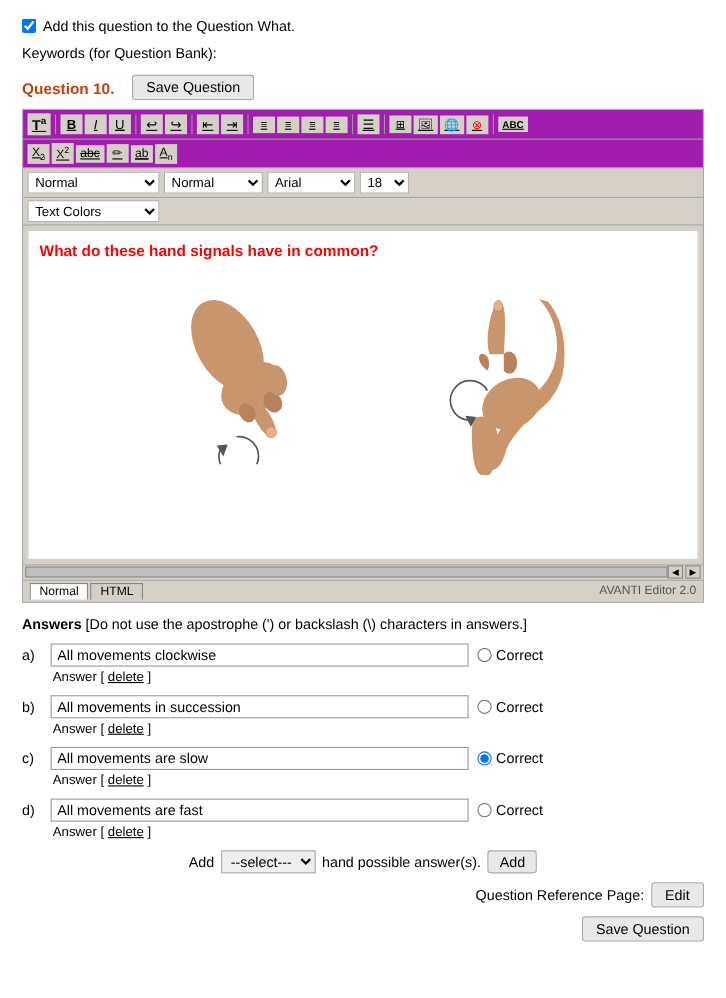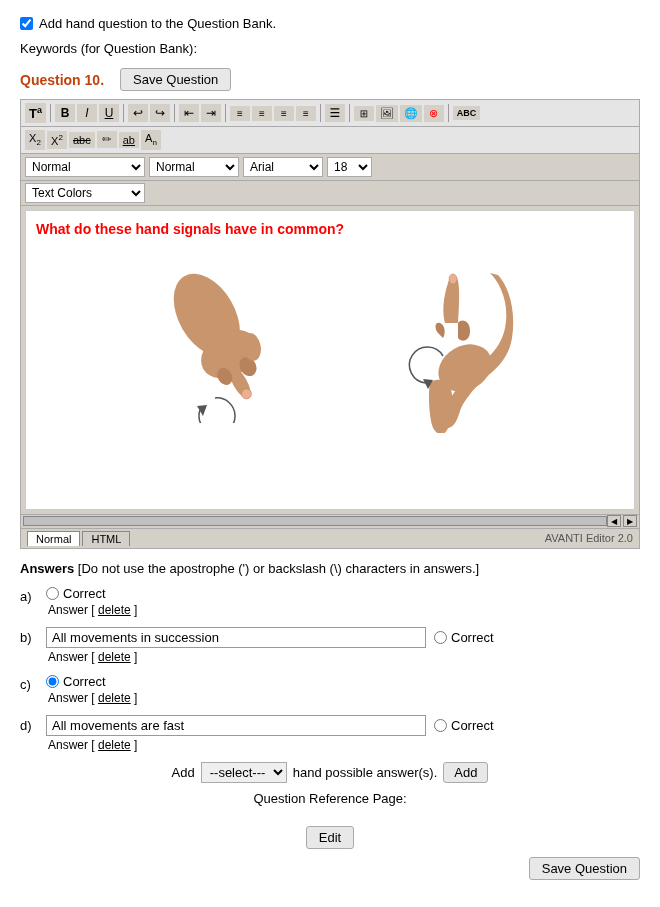--- a/index.html
+++ b/index.html
@@ -55,21 +55,22 @@
       background: #d4d0c8;
       margin-bottom: 12px;
     }
     .editor-toolbar-top {
       display: flex;
       align-items: center;
       flex-wrap: wrap;
       padding: 3px 4px;
       gap: 2px;
       border-bottom: 1px solid #aaa;
-      background: #e5e5e5;
+      background: #a21caf;
+      text-decoration: underline;
     }
     .toolbar-btn {
       background: #d4d0c8;
       border: 1px solid transparent;
       padding: 1px 3px;
       font-size: 12px;
       cursor: pointer;
       min-width: 20px;
       text-align: center;
     }
@@ -229,41 +230,40 @@
       background: #e8e8e8;
       border: 1px solid #aaa;
       border-radius: 3px;
       padding: 2px 10px;
       font-size: 13px;
       cursor: pointer;
     }
     .ref-row {
       display: flex;
       align-items: center;
-      gap: 20px;
+      gap: 6px;
       margin-top: 8px;
       justify-content: flex-end;
       font-size: 13px;
-      flex-direction: column;
     }
     .save-btn-bottom {
       display: flex;
       justify-content: flex-end;
       margin-top: 8px;
     }
     .icon-bold { font-weight: bold; }
     .icon-italic { font-style: italic; }
     .icon-underline { text-decoration: underline; }
   </style>
 </head>
 <body>
 
 <div class="checkbox-row">
   <input type="checkbox" checked="" style="">
-  <span>Add hand question to the Question Bank.</span>
+  <span>Add this question to the Question What.</span>
 </div>
 
 <div class="keywords-row">
   <span class="keywords-label">Keywords (for Question Bank):</span>
 </div>
 
 <div class="question-header">
   <span class="question-label">Question 10.</span>
   <button class="save-btn">Save Question</button>
 </div>
@@ -406,20 +406,21 @@
   <div class="answers-header">
     <span class="ans-label">Answers</span>
     <span>[Do not use the apostrophe (') or backslash (\) characters in answers.]</span>
   </div>
 
   <div id="answers-list">
       <div class="answer-row">
     <span class="answer-letter">a)</span>
     <div class="answer-content">
       <div class="answer-input-row">
+        <input class="answer-input" type="text" value="All movements clockwise" style="">
         <label class="correct-label">
           <input type="radio" name="correct-answer" style="">
           <span>Correct</span>
         </label>
       </div>
       <div class="delete-row">
         <span>Answer [ </span><span class="delete-link">delete</span><span> ]</span>
       </div>
     </div>
   </div>
@@ -435,20 +436,21 @@
       </div>
       <div class="delete-row">
         <span>Answer [ </span><span class="delete-link">delete</span><span> ]</span>
       </div>
     </div>
   </div>
       <div class="answer-row">
     <span class="answer-letter">c)</span>
     <div class="answer-content">
       <div class="answer-input-row">
+        <input class="answer-input" type="text" value="All movements are slow" style="">
         <label class="correct-label">
           <input type="radio" name="correct-answer" checked="" style="">
           <span>Correct</span>
         </label>
       </div>
       <div class="delete-row">
         <span>Answer [ </span><span class="delete-link">delete</span><span> ]</span>
       </div>
     </div>
   </div>

